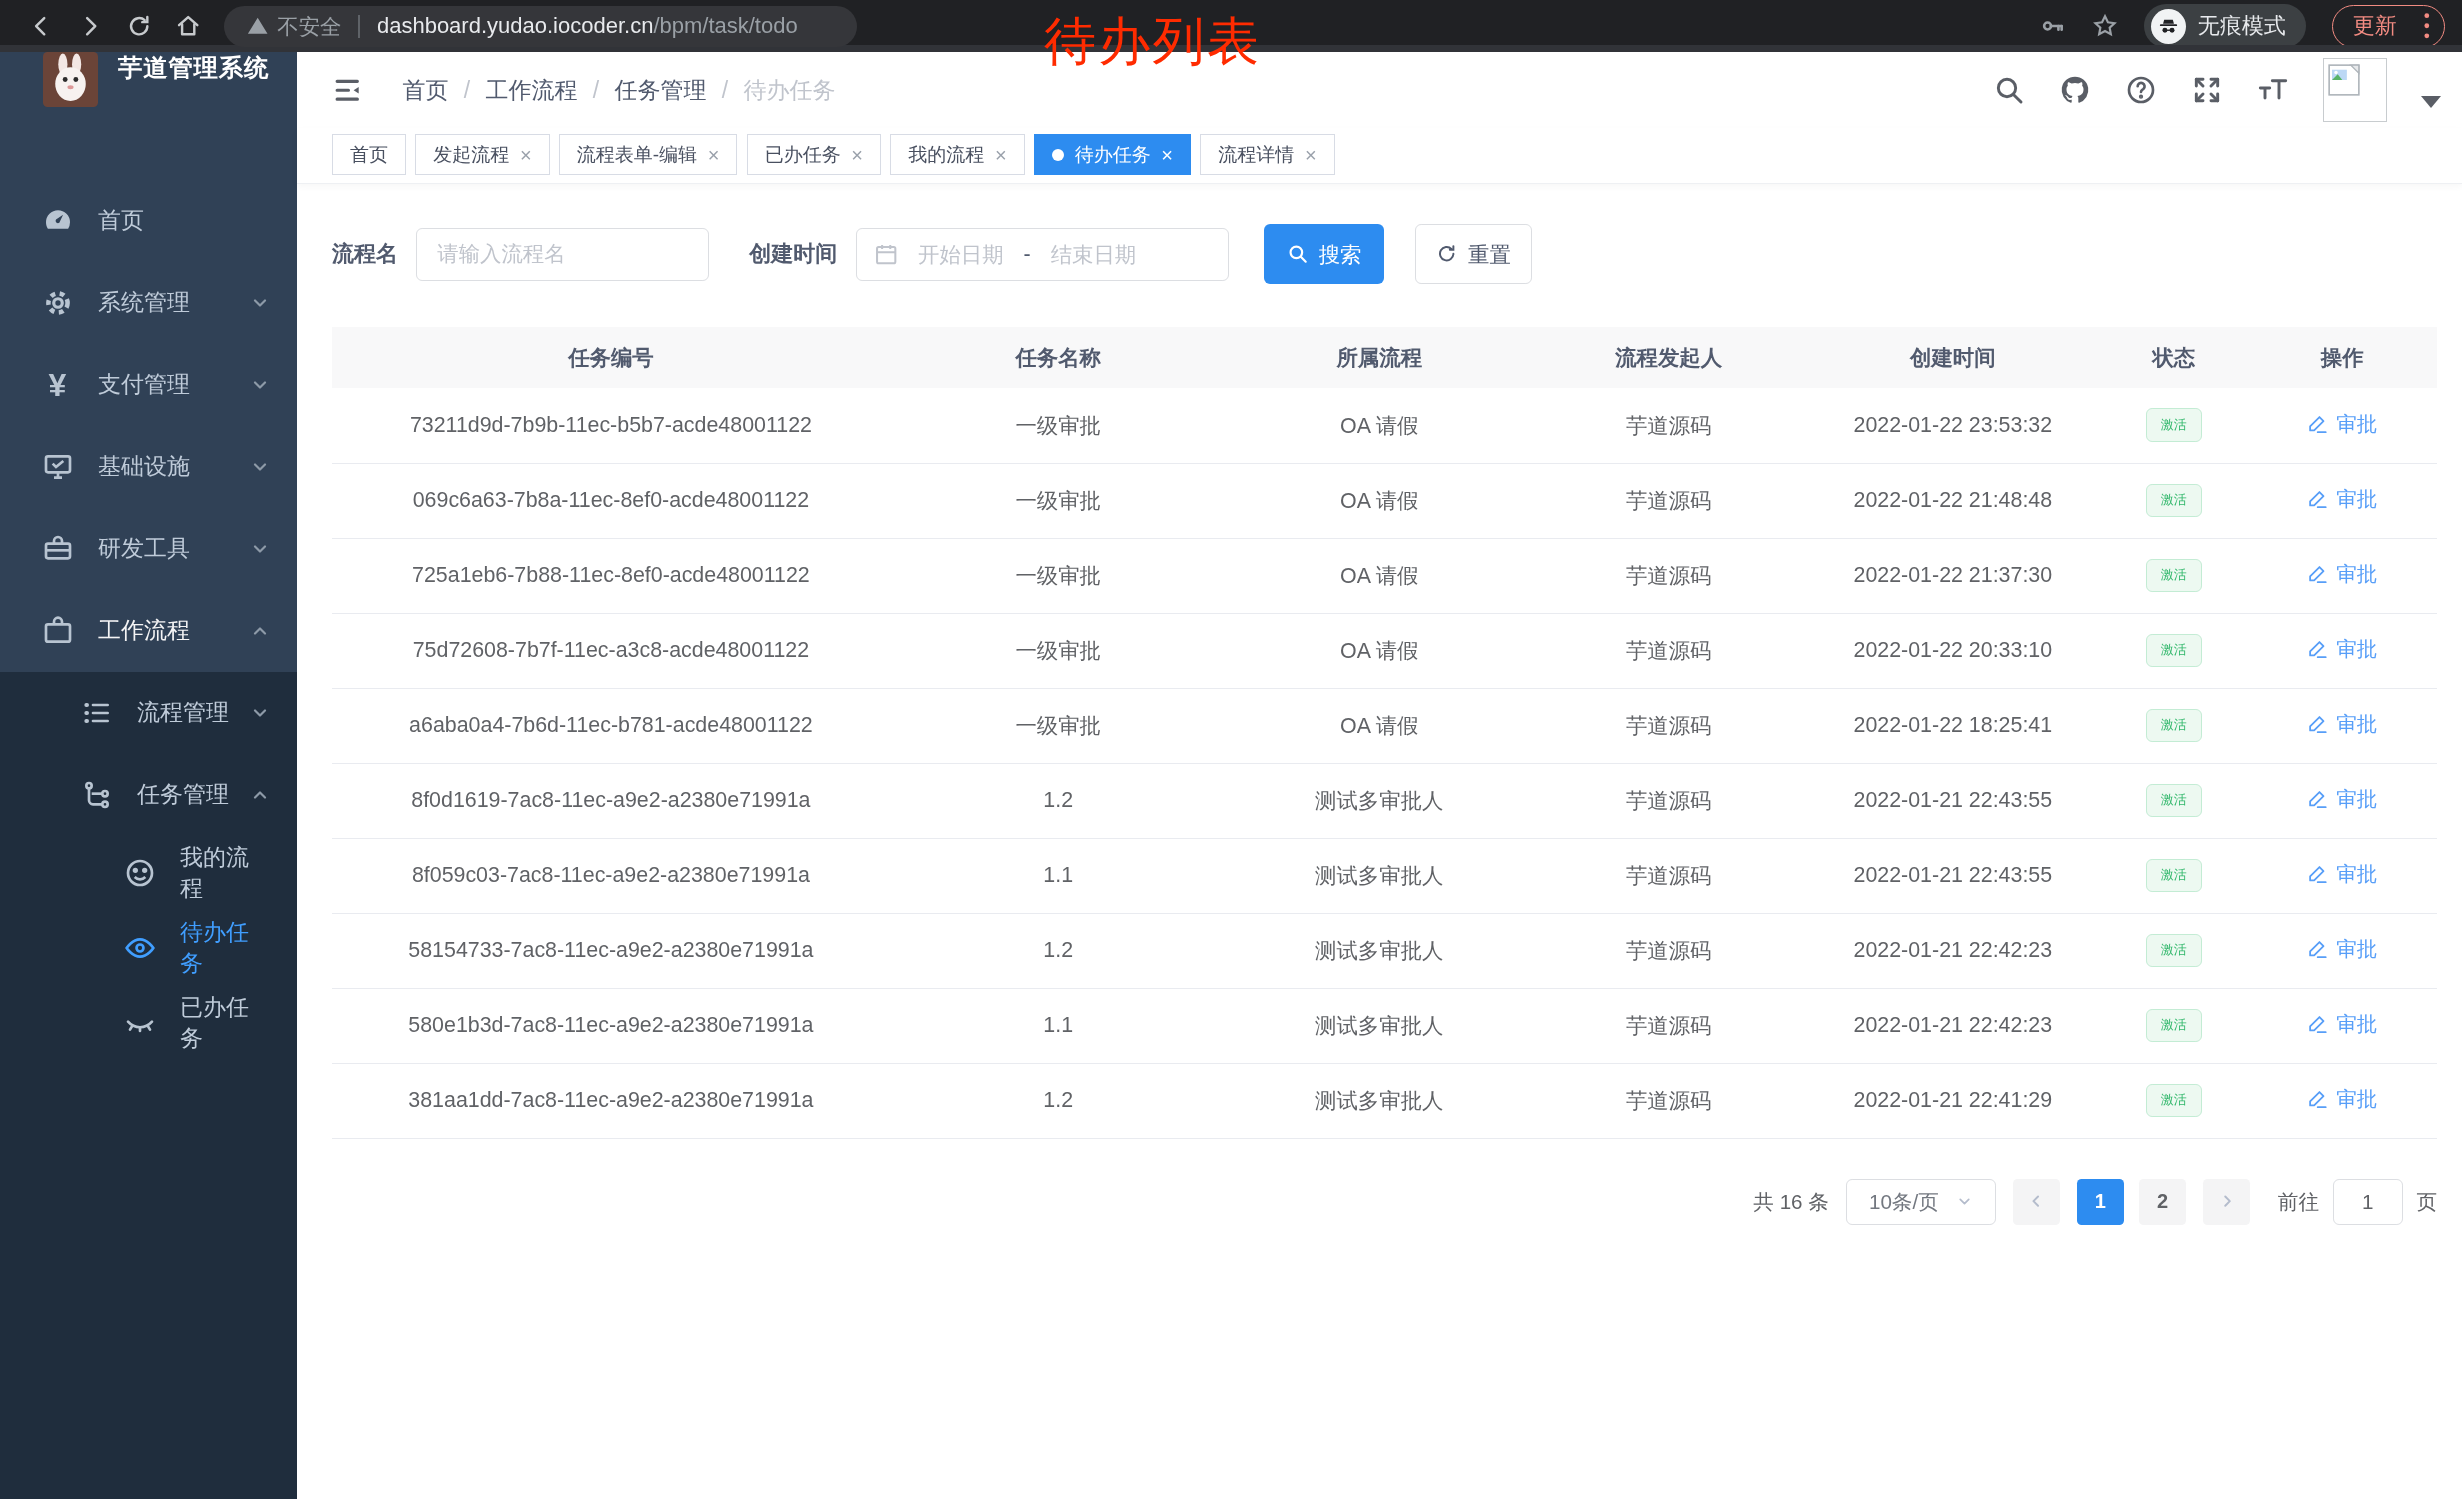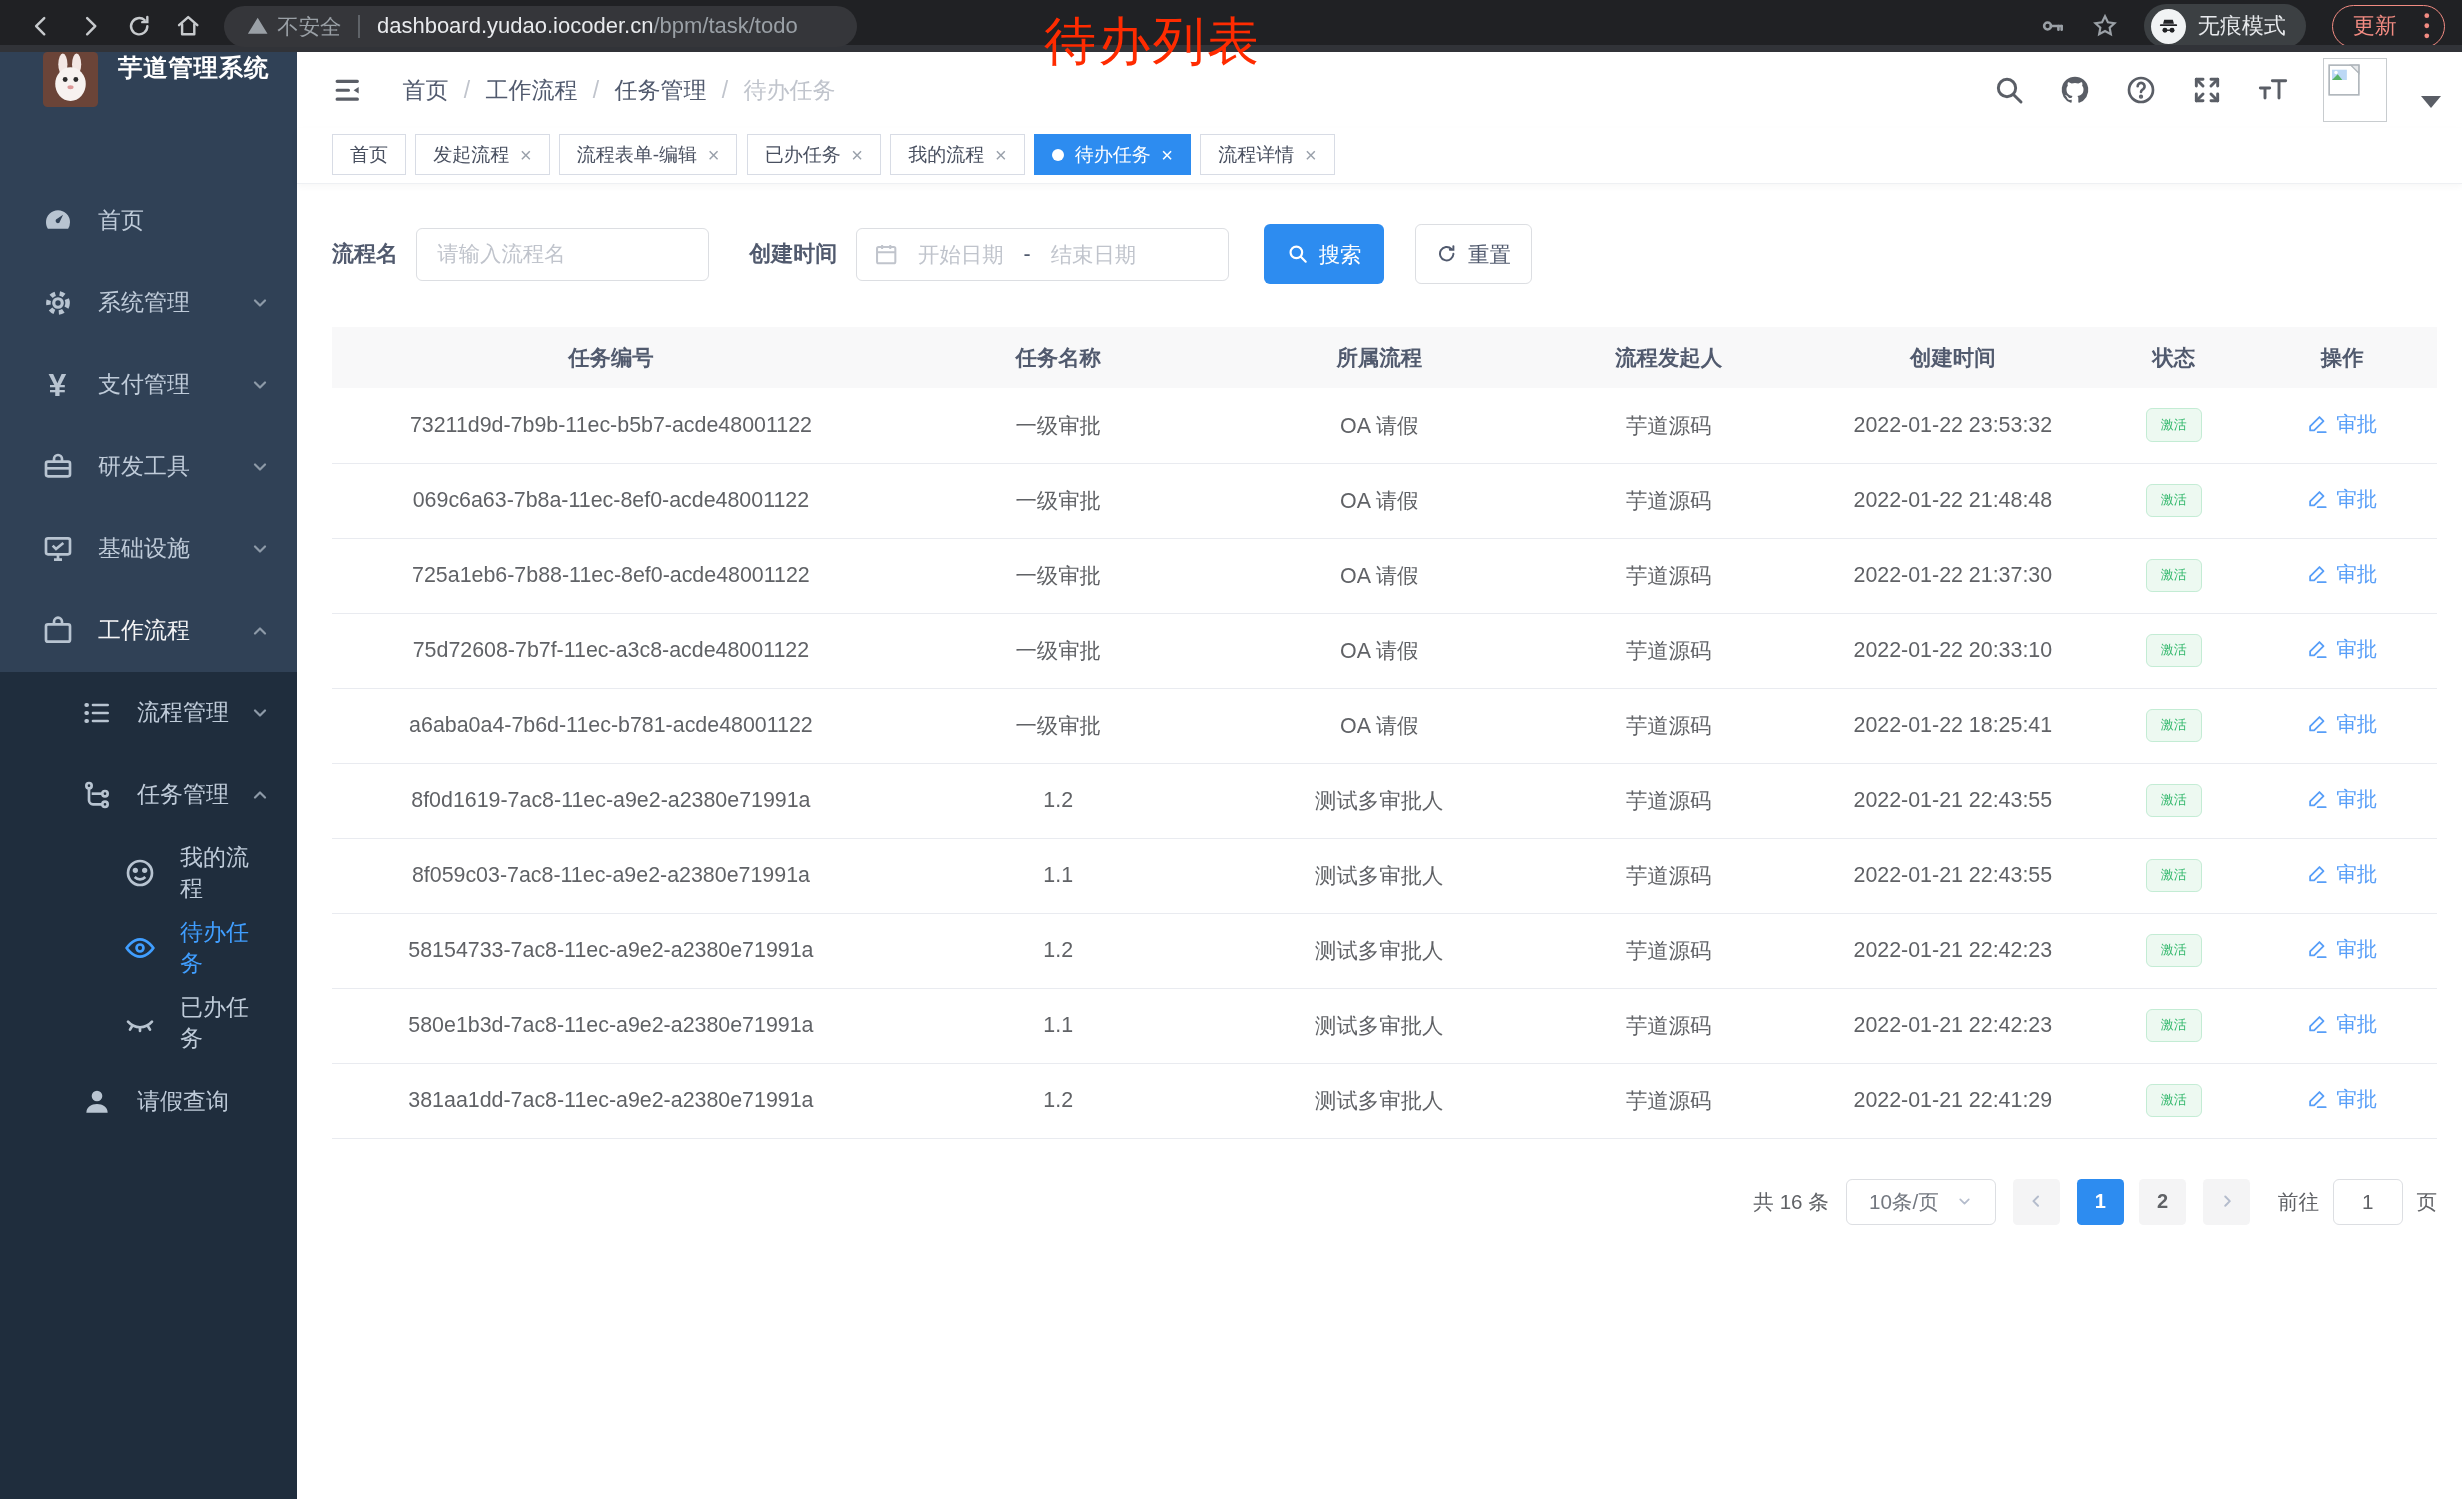--- a/index.html
+++ b/index.html
@@ -227,39 +227,39 @@
             <span class="yen-glyph">¥</span>
           </span>
         <span>支付管理</span>
         <svg class="chev" viewBox="0 0 24 24" fill="none" stroke="currentColor" stroke-width="2.6" stroke-linecap="round" stroke-linejoin="round">
             <path d="M6 9l6 6 6-6"></path>
           </svg>
       </div>
       <div class="m-item">
         <span class="ico">
             <svg viewBox="0 0 24 24" fill="none" stroke="currentColor" stroke-width="2">
+              <rect x="3" y="4" width="18" height="12" rx="1.5"></rect>
+              <path d="M8 9.5l2.5 2.5L16 7.5"></path>
+              <path d="M9 20h6M12 16v4"></path>
+            </svg>
+          </span>
+        <span>基础设施</span>
+        <svg class="chev" viewBox="0 0 24 24" fill="none" stroke="currentColor" stroke-width="2.6" stroke-linecap="round" stroke-linejoin="round">
+            <path d="M6 9l6 6 6-6"></path>
+          </svg>
+      </div>
+      <div class="m-item">
+        <span class="ico">
+            <svg viewBox="0 0 24 24" fill="none" stroke="currentColor" stroke-width="2">
               <rect x="3" y="8" width="18" height="11" rx="1.5"></rect>
               <path d="M9 8V6a3 3 0 0 1 6 0v2"></path>
               <path d="M3 13h18"></path>
             </svg>
           </span>
         <span>研发工具</span>
-        <svg class="chev" viewBox="0 0 24 24" fill="none" stroke="currentColor" stroke-width="2.6" stroke-linecap="round" stroke-linejoin="round">
-            <path d="M6 9l6 6 6-6"></path>
-          </svg>
-      </div>
-      <div class="m-item">
-        <span class="ico">
-            <svg viewBox="0 0 24 24" fill="none" stroke="currentColor" stroke-width="2">
-              <rect x="3" y="4" width="18" height="12" rx="1.5"></rect>
-              <path d="M8 9.5l2.5 2.5L16 7.5"></path>
-              <path d="M9 20h6M12 16v4"></path>
-            </svg>
-          </span>
-        <span>基础设施</span>
         <svg class="chev" viewBox="0 0 24 24" fill="none" stroke="currentColor" stroke-width="2.6" stroke-linecap="round" stroke-linejoin="round">
             <path d="M6 9l6 6 6-6"></path>
           </svg>
       </div>
       <div class="m-item parent-open">
         <span class="ico">
             <svg viewBox="0 0 24 24" fill="none" stroke="currentColor" stroke-width="2">
               <rect x="3" y="7" width="18" height="13" rx="1.5"></rect>
               <path d="M9 7V5a2.5 2.5 0 0 1 6 0v2"></path>
             </svg>
@@ -318,29 +318,20 @@
           <span>待办任务</span>
         </div>
         <div class="m-item lvl3">
           <span class="ico">
               <svg viewBox="0 0 24 24" fill="none" stroke="currentColor" stroke-width="2" stroke-linecap="round">
                 <path d="M3 11c2.5 2.8 5.5 4.2 9 4.2S18.5 13.8 21 11"></path>
                 <path d="M6 14.5L4.5 17M12 15.5V18M18 14.5l1.5 2.5"></path>
               </svg>
             </span>
           <span>已办任务</span>
-        </div>
-        <div class="m-item lvl2">
-          <span class="ico">
-              <svg viewBox="0 0 24 24" fill="currentColor">
-                <circle cx="12" cy="7.5" r="4"></circle>
-                <path d="M4 20c0-4.2 3.8-6.5 8-6.5s8 2.3 8 6.5H4z"></path>
-              </svg>
-            </span>
-          <span>请假查询</span>
         </div>
       </div>
     </nav>
   </aside>
 
   <div class="main">
     <div class="topbar">
       <svg class="hamburger" viewBox="0 0 24 24" fill="none" stroke="currentColor" stroke-width="2.4" stroke-linecap="round">
           <path d="M4 5h16M4 12h9M4 19h16"></path>
           <path d="M21 9.5L17 12l4 2.5z" fill="currentColor" stroke="none"></path>

